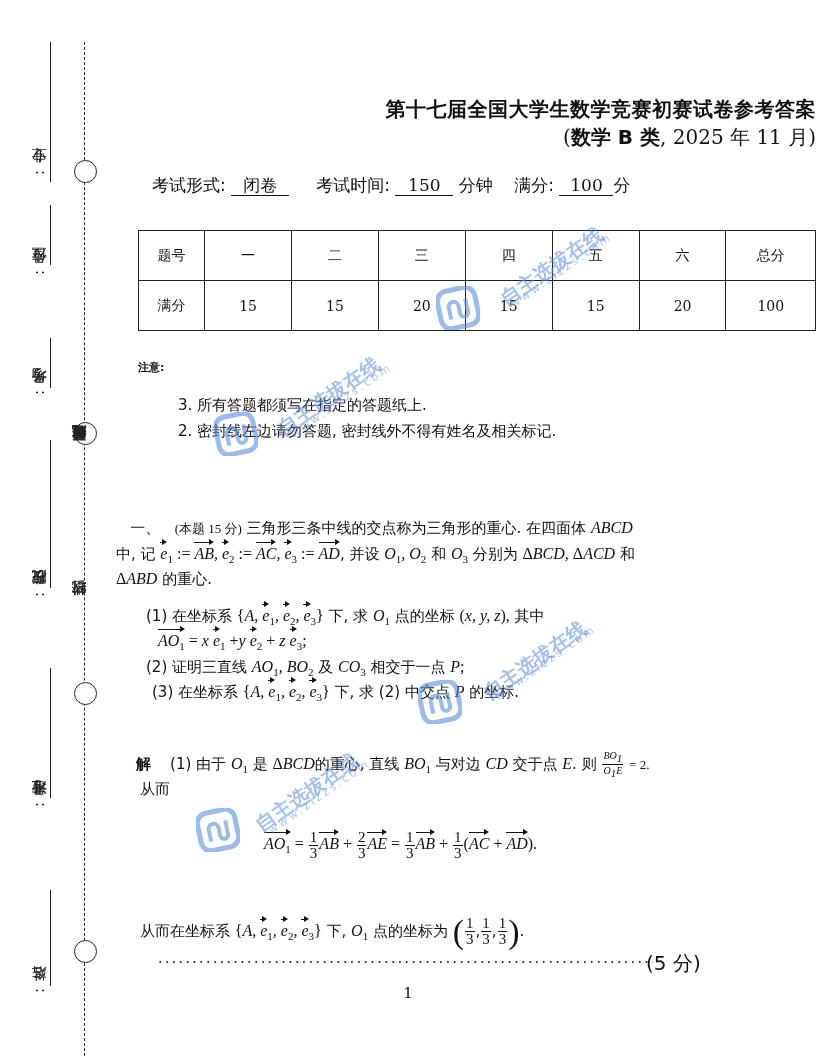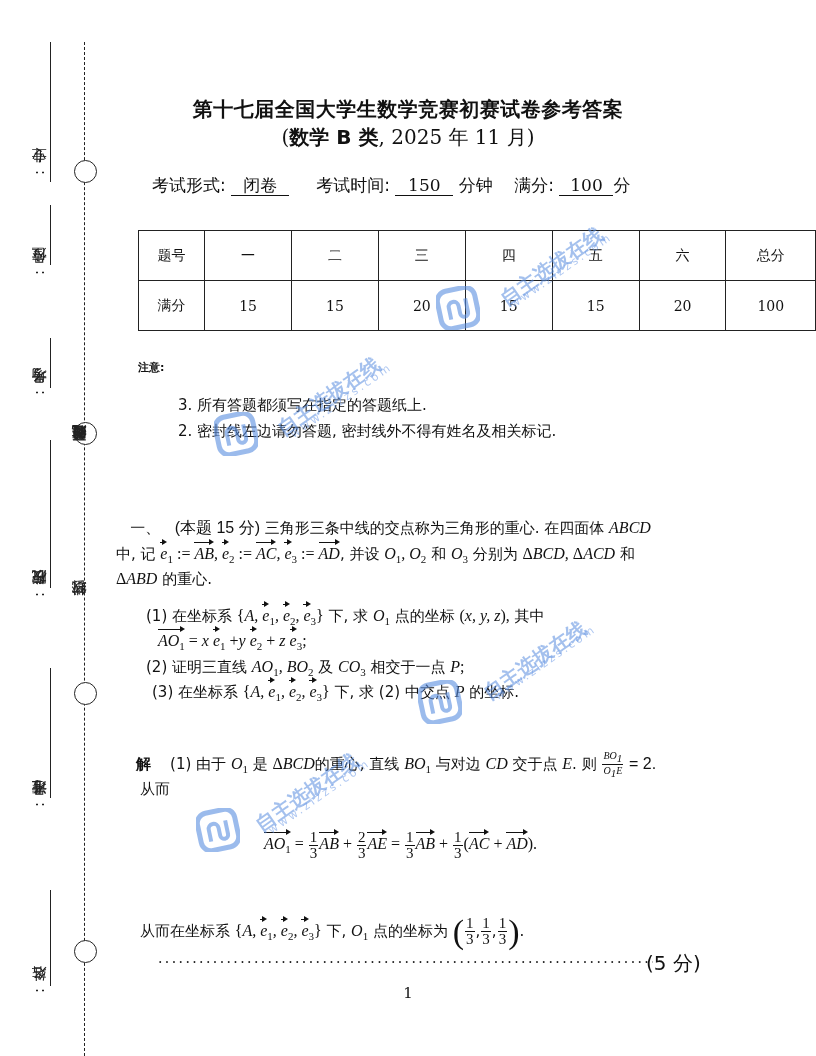--- a/index.html
+++ b/index.html
@@ -14,21 +14,21 @@
                 writing-mode: vertical-rl; transform: rotate(180deg);
                 font-family: "DejaVu Sans", sans-serif; color: #222; white-space: nowrap; }
   .dash-line { position: absolute; left: 84px; top: 42px; height: 1014px; width: 0;
                border-left: 1.2px dashed #222; }
   .hole { position: absolute; left: 74px; width: 21px; height: 21px; border-radius: 50%;
           border: 1.3px solid #222; background: #fff; }
   .seal-text { position: absolute; left: 70px; font-size: 15px; writing-mode: vertical-rl;
                transform: rotate(180deg); font-family: "DejaVu Sans", sans-serif; color:#222; white-space: nowrap; }
 
   
-  .title { position: absolute; left: 0; width: 816px; text-align: center; }
+  .title { position: absolute; left: 0; width: 816px; text-align: right; }
   .title1 { top: 96px; font-size: 20px; font-weight: bold; font-family: "DejaVu Sans", sans-serif; letter-spacing: 0.5px; }
   .title2 { top: 124px; font-size: 20px; }
   .title2 b { font-family: "DejaVu Sans", sans-serif; }
 
   .examinfo { position: absolute; top: 174px; left: 152px; font-size: 17px; white-space: nowrap; }
   .examinfo .lbl { font-family: "DejaVu Sans", sans-serif; }
   .examinfo .u { display: inline-block; border-bottom: 1px solid #111; text-align: center; line-height: 20px; }
 
   
   table.score { position: absolute; top: 230px; left: 138px; border-collapse: collapse; font-size: 14px; }
@@ -37,21 +37,21 @@
   table.score td.hd { width: 48px; font-family: "DejaVu Sans", sans-serif; }
   table.score td.c { width: 73px; }
   table.score td.tot { width: 74px; }
   table.score .cjkc { font-family: "DejaVu Sans", sans-serif; }
 
   .notice-h { position: absolute; top: 360px; left: 138px; font-size: 11px; font-weight: bold; font-family: "DejaVu Sans", sans-serif; text-align: right; }
   .notice-li { position: absolute; left: 178px; font-size: 15px; font-family: "DejaVu Sans", sans-serif; }
 
   .para { position: absolute; font-size: 15px; line-height: 26px; white-space: nowrap; font-family: "DejaVu Sans", sans-serif; }
   .para .m { font-family: "Liberation Serif", serif; font-style: italic; font-size: 16px; }
-  .para .n { font-family: Liberation Sans, sans-serif; font-size: 16px; text-align: right; }
+  .para .n { font-family: Liberation Serif, serif; font-size: 13px; text-align: right; }
   .vec { position: relative; display: inline-block; }
   .vec::before { content: ""; position: absolute; left: 0; right: 2px; top: 1px; border-top: 1.2px solid #111; }
   .vec::after { content: ""; position: absolute; right: 0; top: -2px; width: 0; height: 0;
                 border-left: 5px solid #111; border-top: 3px solid transparent; border-bottom: 3px solid transparent; }
   sub { font-size: 11px; }
   .frac { display: inline-flex; flex-direction: column; vertical-align: middle; text-align: center; font-family: "Liberation Serif", serif; font-style: normal; font-size: 15px; line-height: 15px; margin: 0 1px; }
   .frac .num { border-bottom: 1px solid #111; padding: 0 1px; }
   .frac.small { font-size: 10px; line-height: 11px; font-style: italic; }
   .bigparen { font-size: 34px; font-family: "Liberation Serif", serif; vertical-align: middle; font-weight: 200; }
 

